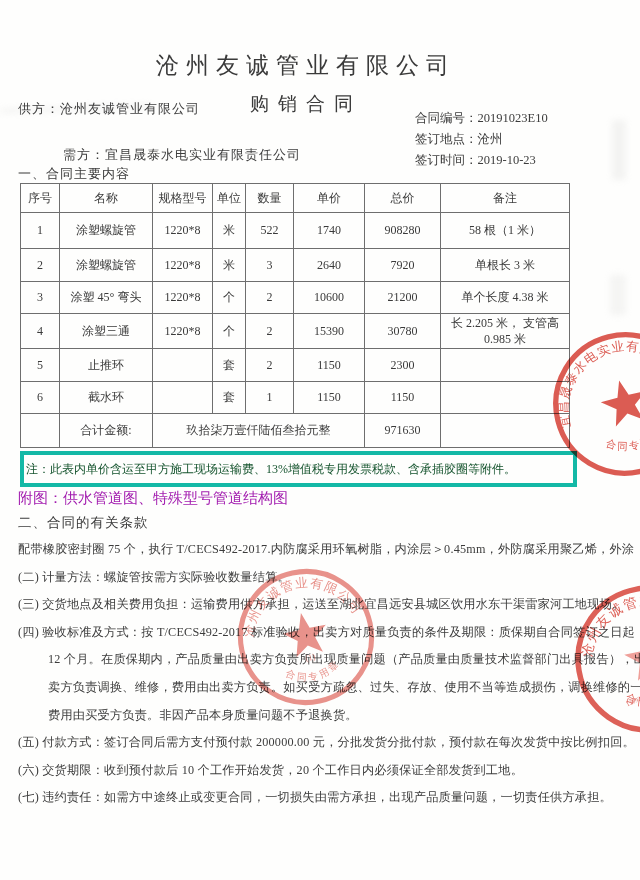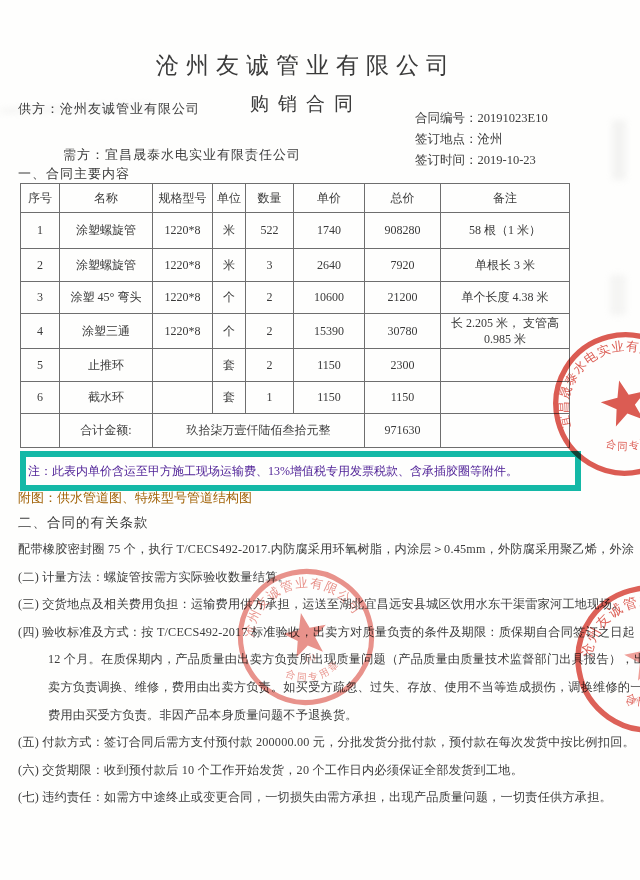--- a/index.html
+++ b/index.html
@@ -31,24 +31,24 @@
   table.items thead tr{height:29px;}
   #items-body tr:nth-child(1){height:36px;}
   #items-body tr:nth-child(2){height:33px;}
   #items-body tr:nth-child(3){height:32px;}
   #items-body tr:nth-child(4){height:35px;}
   #items-body tr:nth-child(5){height:33px;}
   #items-body tr:nth-child(6){height:32px;}
   table.items tfoot tr{height:34px;}
   .notebox{
     position:absolute;left:20px;top:451px;width:547px;height:28px;
-    border:6px solid #14b8a6;font-size:12px;color:#4c1d95;
+    border:4px solid #14b8a6;font-size:12px;color:#14532d;
     display:flex;align-items:center;padding-left:2px;white-space:nowrap;
   }
-  .attachment{position:absolute;left:18px;top:489px;font-size:13px;color:#a16207;}
+  .attachment{position:absolute;left:18px;top:489px;font-size:15px;color:#a21caf;}
   .clauses{position:absolute;left:18px;top:536px;width:604px;font-size:12.2px;color:#3c3c3c;}
   .clause-line{height:27.6px;line-height:27.6px;white-space:nowrap;letter-spacing:0.2px;}
   .clause-line.indent{padding-left:30px;}
   
   .stamp{position:absolute;mix-blend-mode:multiply;pointer-events:none;}
   .stamp svg{display:block;}
   .stamp-buyer{left:549px;top:328px;width:152px;height:152px;opacity:.88;transform:rotate(-14deg);}
   .stamp-supplier-mid{left:234px;top:565px;width:144px;height:144px;opacity:.66;transform:rotate(-12deg);}
   .stamp-supplier-right{left:571px;top:581px;width:156px;height:156px;opacity:.85;transform:rotate(-10deg);}
   

